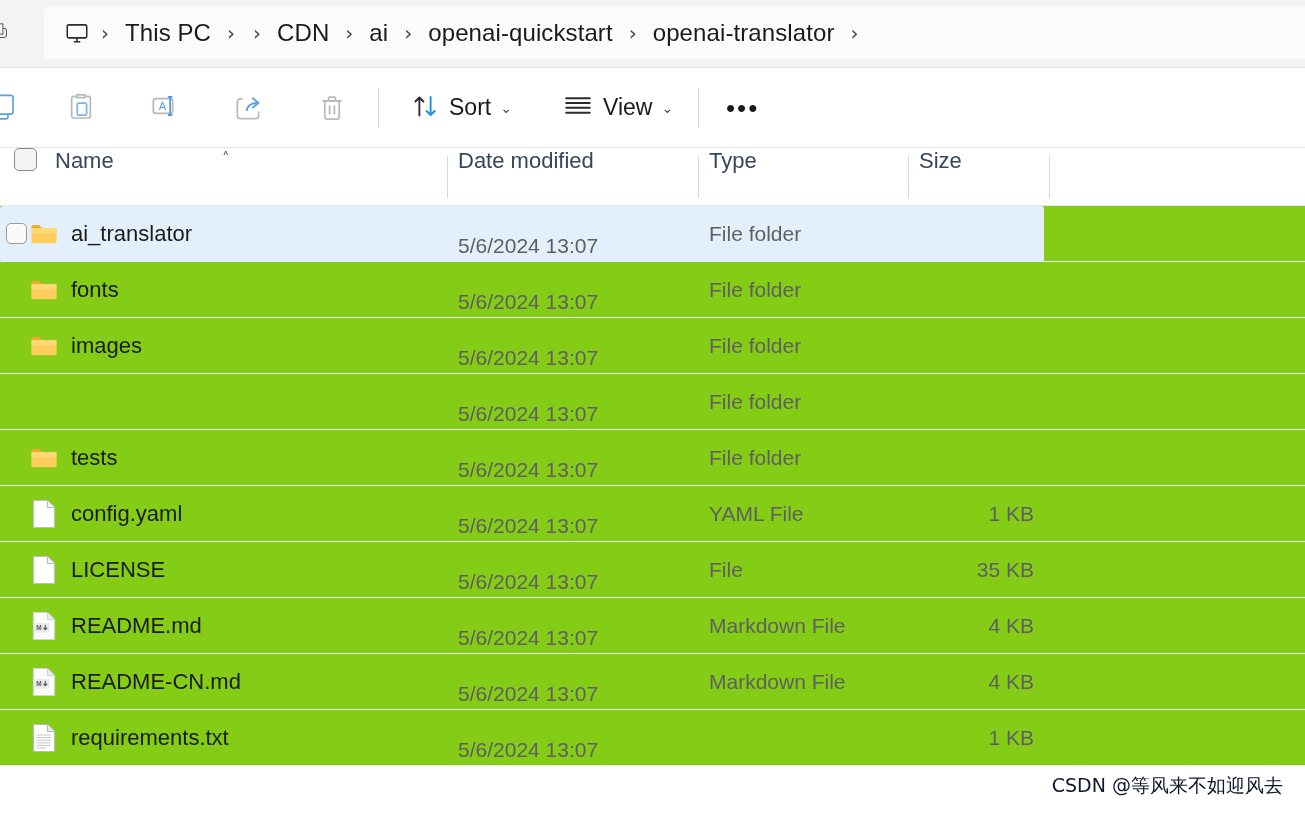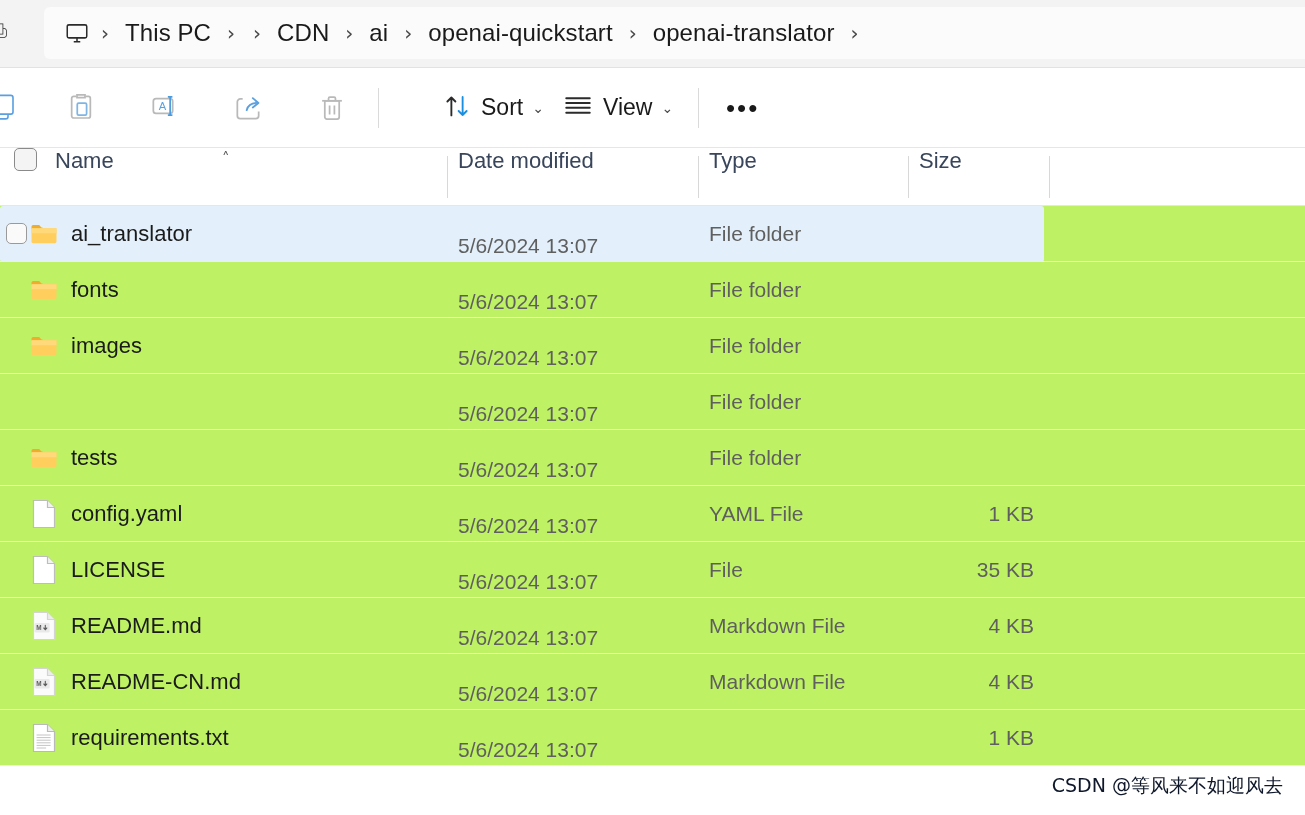--- a/index.html
+++ b/index.html
@@ -134,21 +134,21 @@
   }
   .chk {
     width: 23px; height: 23px;
     border: 1.6px solid #8a8a8a;
     border-radius: 5px;
     background: #f4f4f4;
     flex: none;
   }
 
   
-  .rows { position: relative; background: #bef264; }
+  .rows { position: relative; background: #84cc16; }
   .row {
     position: relative;
     height: 56px;
     display: flex;
     align-items: center;
     border-bottom: 1px solid #efefef;
   }
   .row.selected .rowbg {
     position: absolute;
     left: 0; top: 0;
@@ -270,21 +270,21 @@
     <svg width="32" height="32" viewBox="0 0 24 24" fill="none" stroke="#b9b9b9" stroke-width="1.3">
       <path d="M4.6 6.6h14.8"></path>
       <path d="M9.4 6.6V4.9c0-.6.5-1 1-1h3.2c.6 0 1 .4 1 1v1.7"></path>
       <path d="M6.6 6.6h10.8v12.2c0 .8-.7 1.5-1.5 1.5H8.1c-.8 0-1.5-.7-1.5-1.5z"></path>
       <path d="M10.2 10.2v6.6M13.8 10.2v6.6"></path>
     </svg>
   </div>
 
   <div class="tsep" style="position:absolute;left:378px;"></div>
 
-  <div class="tbtn" style="position:absolute;left:432px;align-items:center;">
+  <div class="tbtn" style="position:absolute;left:400px;align-items:center;">
     <span>
       <svg width="30" height="30" viewBox="0 0 24 24" fill="none" stroke-width="1.5" stroke-linecap="round" stroke-linejoin="round">
         <path d="M7.5 19.5V5.2M4.3 8.4 7.5 5.2l3.2 3.2" stroke="#2b2b2b"></path>
         <path d="M16.5 4.8v14.4M13.3 16 16.5 19.2 19.7 16" stroke="#1a8fe0"></path>
       </svg>
     </span>
     <span class="tbtn-label">Sort</span>
     <span class="caret">⌄</span>
   </div>
 

